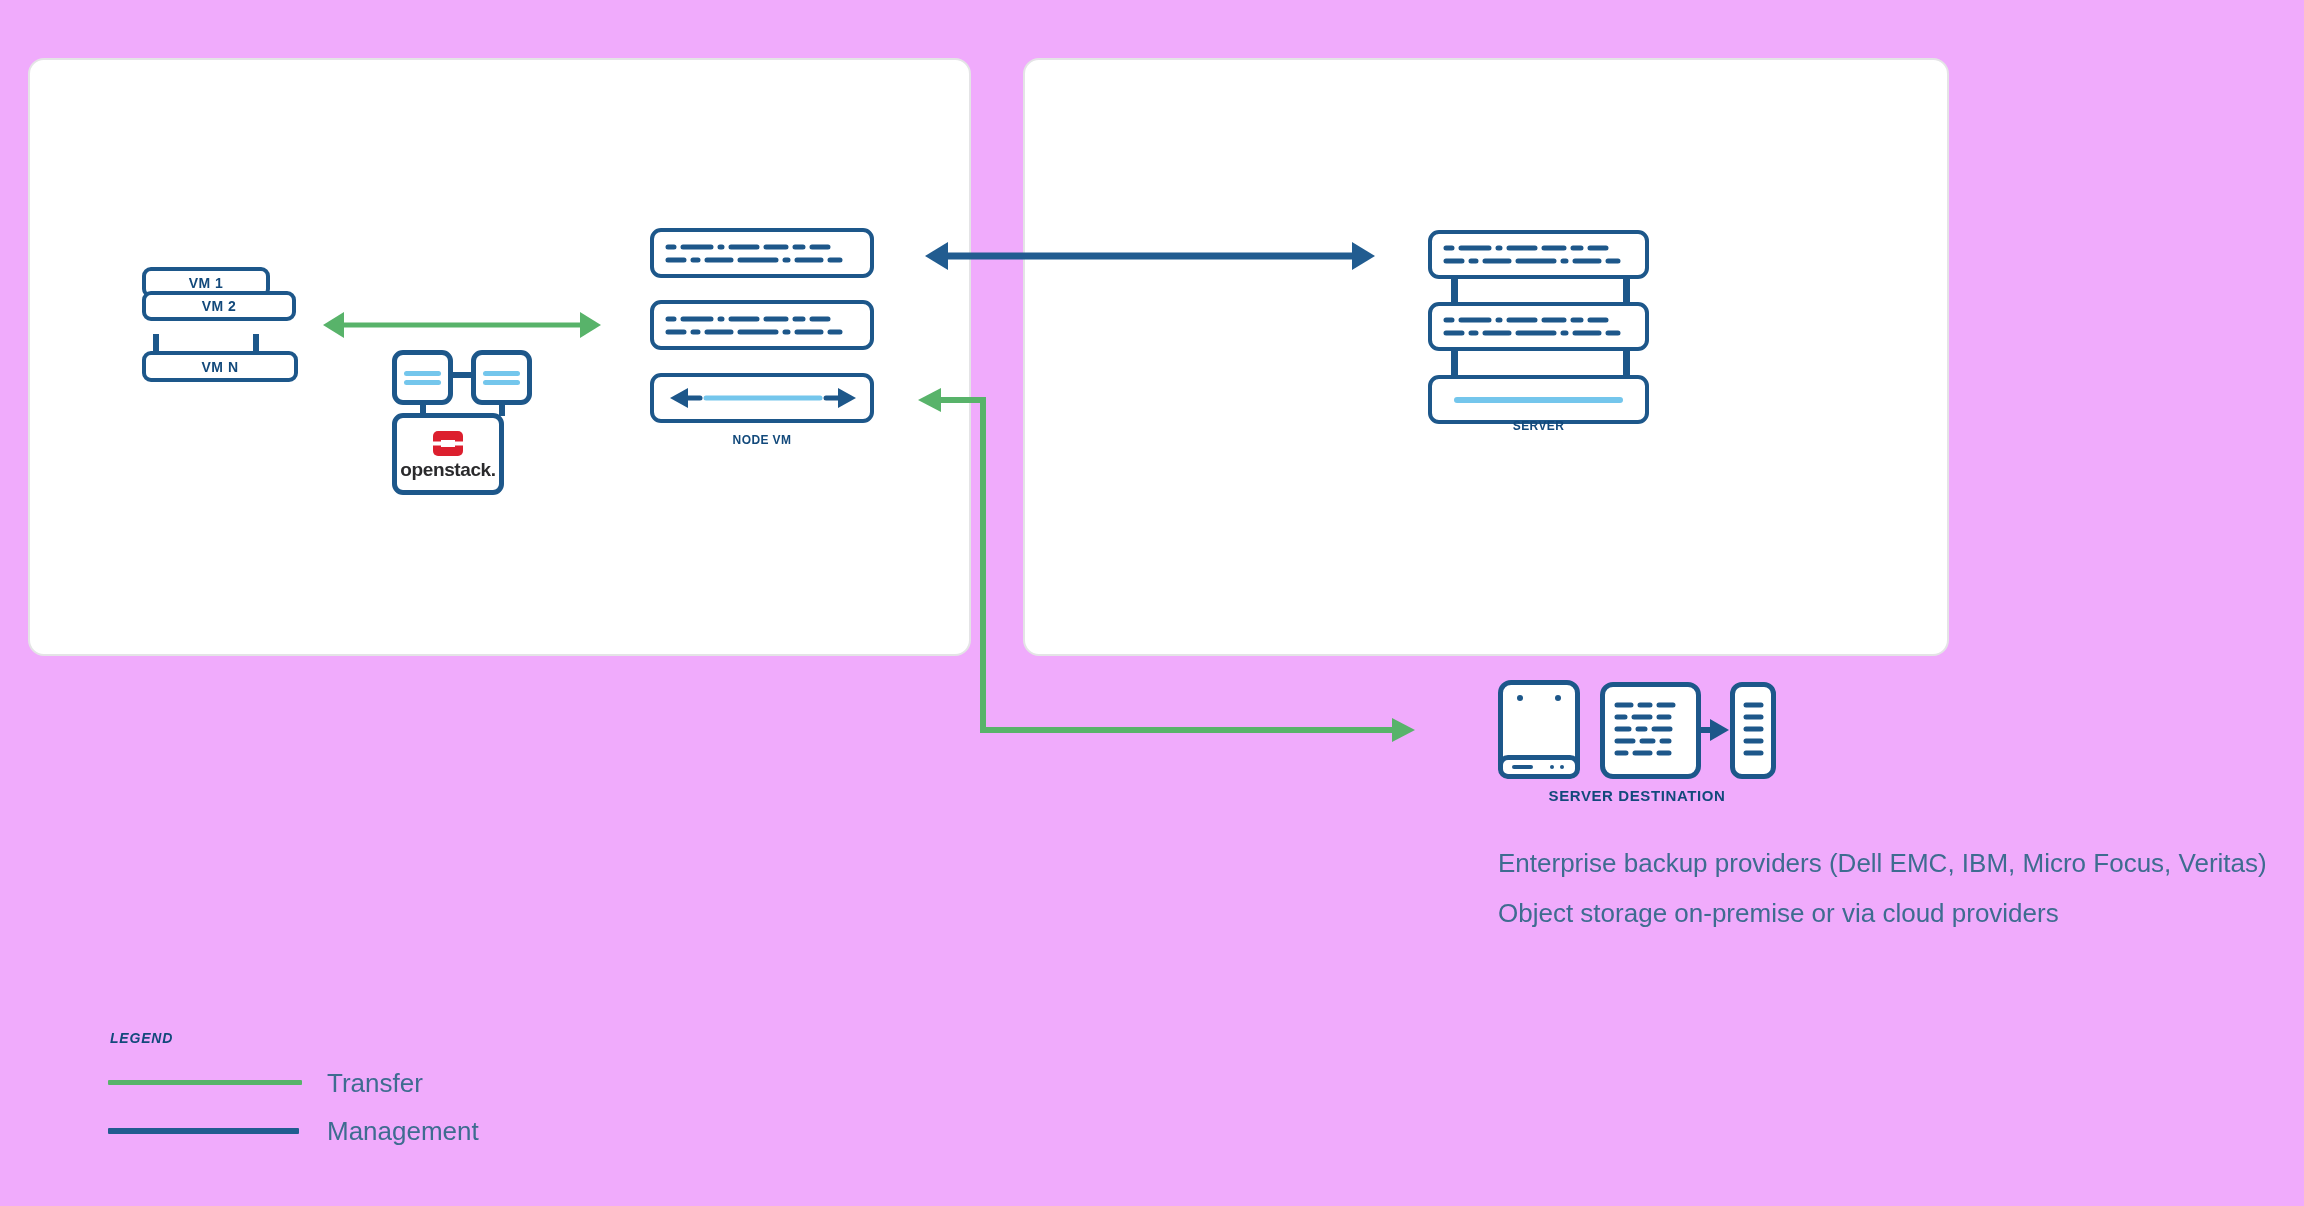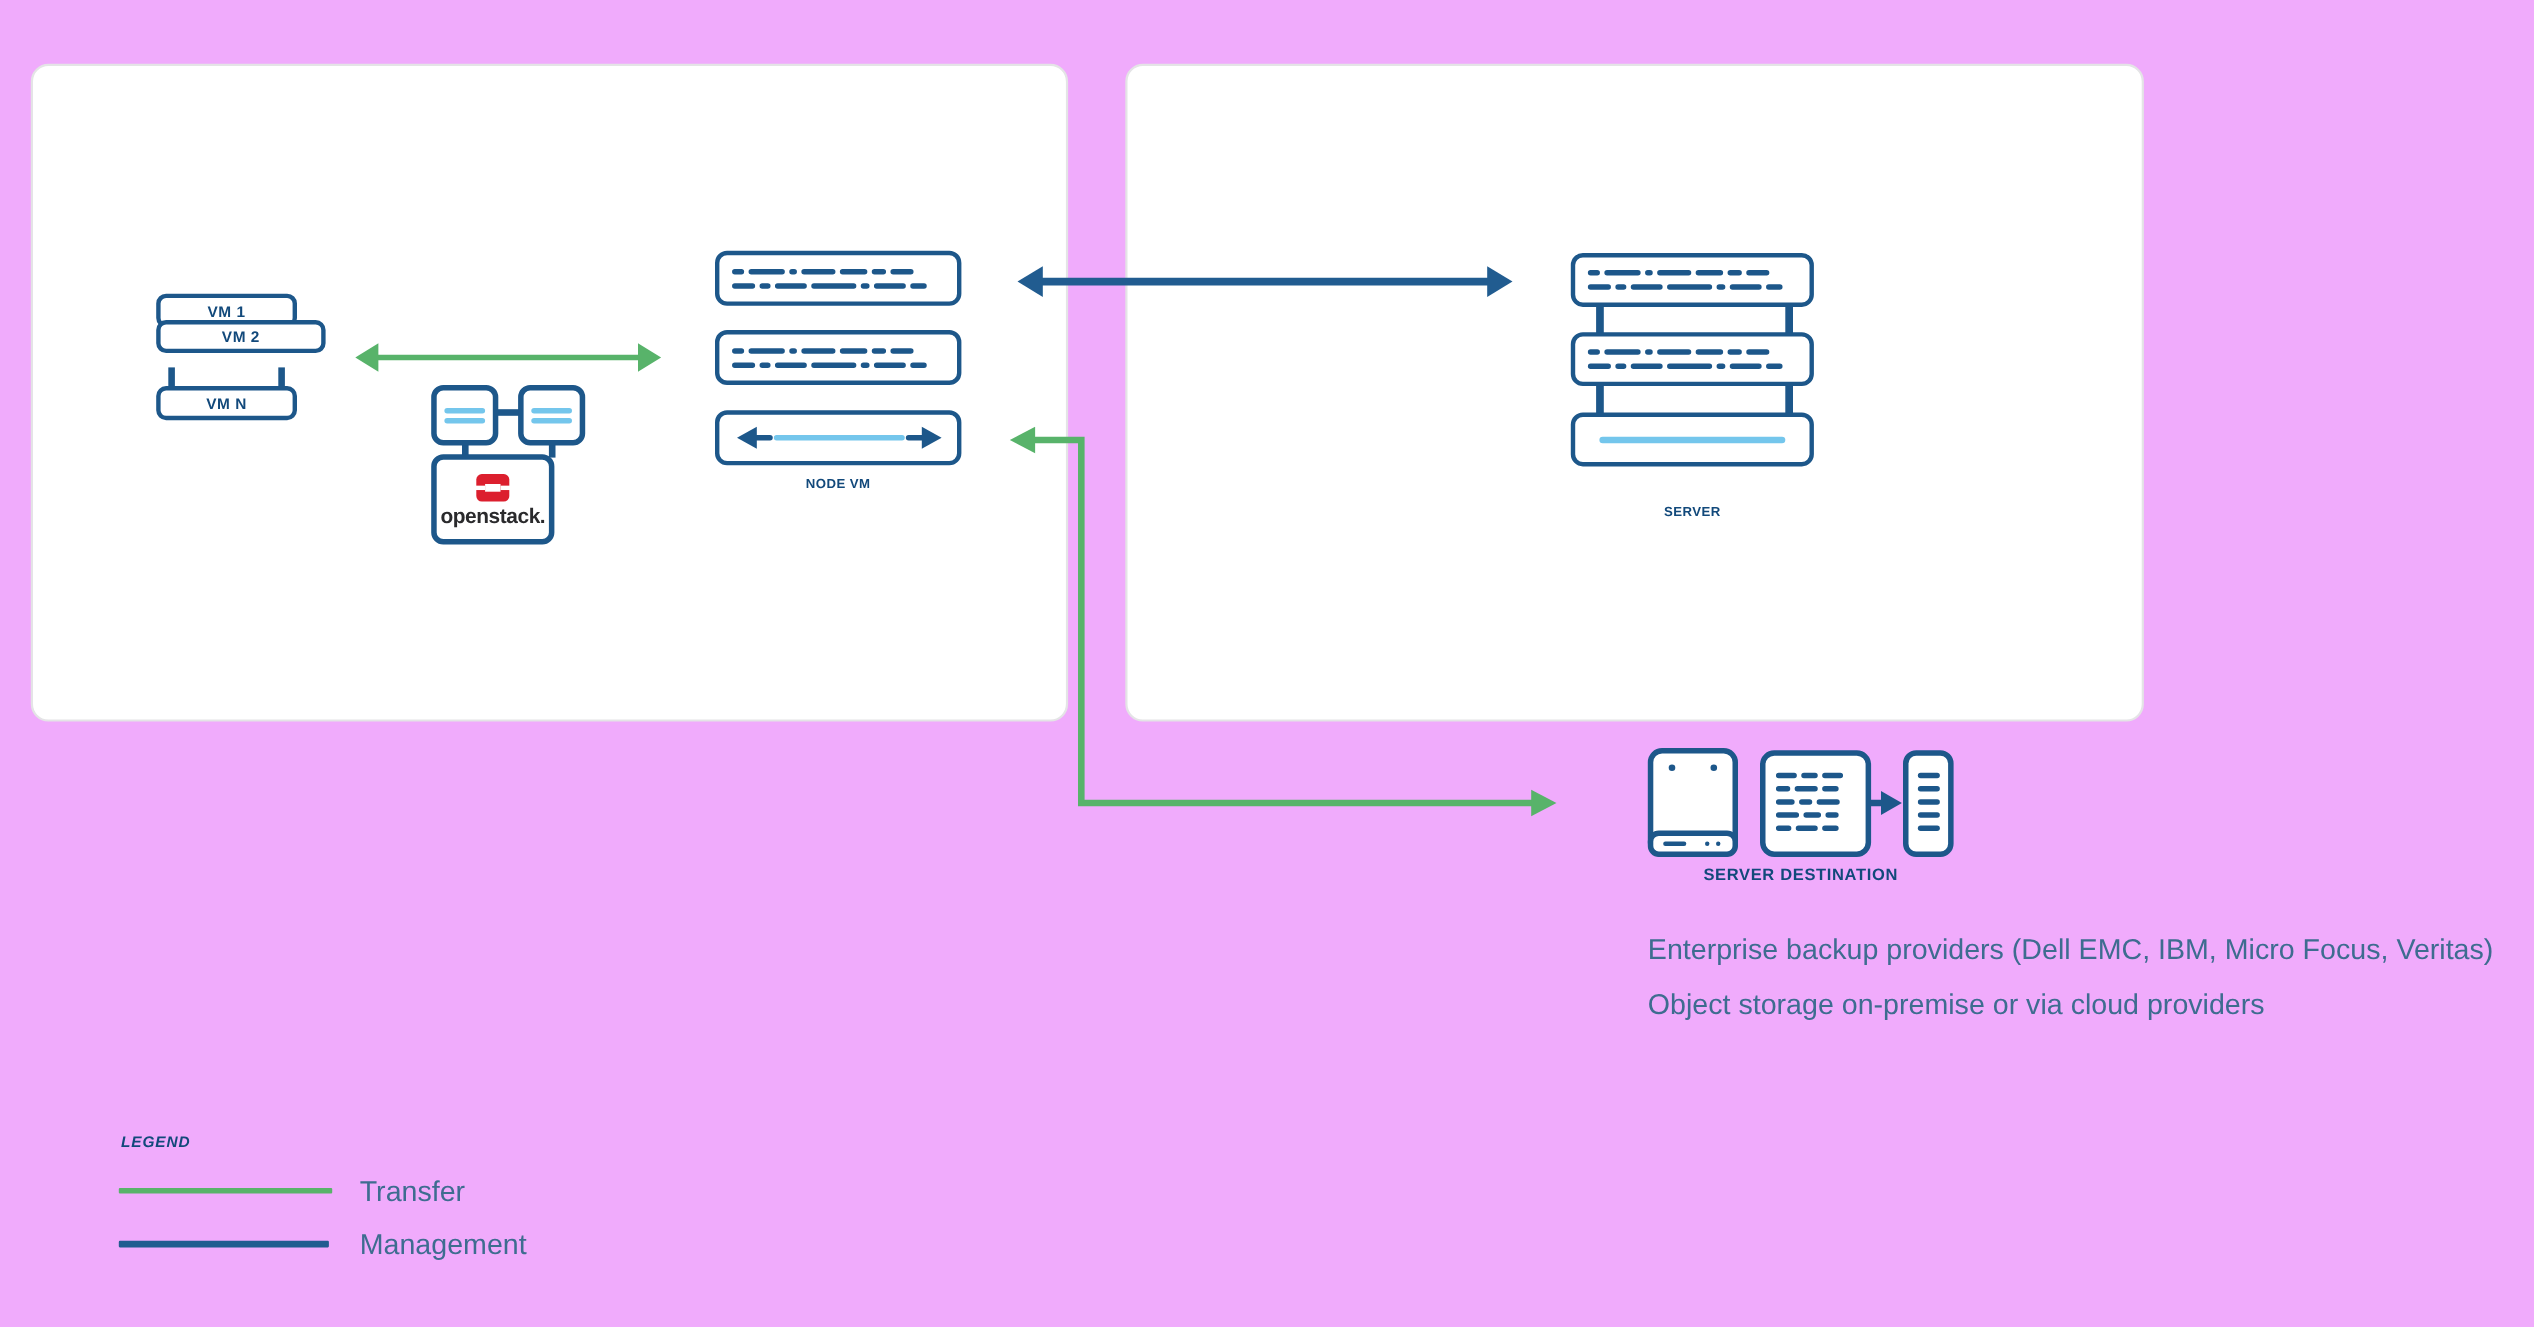--- a/index.html
+++ b/index.html
@@ -52,21 +52,21 @@
     <div class="connector" style="left:153px;top:293px;width:6px;height:22px;"></div>
     <div class="connector" style="left:253px;top:293px;width:6px;height:22px;"></div>
     <div class="connector" style="left:153px;top:334px;width:6px;height:22px;"></div>
     <div class="connector" style="left:253px;top:334px;width:6px;height:22px;"></div>
     <div class="navy-box vm-box" style="left:142px;top:267px;width:128px;height:31px;">
         <span>VM 1</span>
       </div>
     <div class="navy-box vm-box" style="left:142px;top:291px;width:154px;height:30px;">
         <span>VM 2</span>
       </div>
-    <div class="navy-box vm-box" style="left:142px;top:351px;width:128px;height:31px;">
+    <div class="navy-box vm-box" style="left:142px;top:351px;width:156px;height:31px;">
         <span>VM N</span>
       </div>
   </div>
 
   <svg class="abs" style="left:322px;top:311px;" width="280" height="28" viewBox="0 0 280 28">
     <line x1="18" y1="14" x2="262" y2="14" stroke="#58b36a" stroke-width="5"></line>
     <polygon points="22,1 22,27 1,14" fill="#58b36a"></polygon>
     <polygon points="258,1 258,27 279,14" fill="#58b36a"></polygon>
   </svg>
 
@@ -137,21 +137,21 @@
     </div>
     <div class="navy-box" style="left:1428px;top:302px;width:221px;height:49px;border-radius:11px;">
       <svg width="213" height="41" viewBox="0 0 213 41">
         <line x1="14" y1="14" x2="199" y2="14" stroke="#1d578a" stroke-width="5" stroke-linecap="round" stroke-dasharray="6 9 28 9 2 9 26 9 20 9 8 9 16 300"></line>
         <line x1="14" y1="27" x2="199" y2="27" stroke="#1d578a" stroke-width="5" stroke-linecap="round" stroke-dasharray="16 9 5 9 24 9 36 9 3 9 24 9 10 300"></line>
       </svg>
     </div>
     <div class="navy-box" style="left:1428px;top:375px;width:221px;height:49px;border-radius:11px;">
       <div class="lblue-bar" style="position:absolute;left:22px;right:22px;top:18px;height:6px;"></div>
     </div>
-    <div class="caption" style="left:1428px;top:458px;width:221px;">SERVER</div>
+    <div class="caption" style="left:1428px;top:419px;width:221px;">SERVER</div>
   </div>
 
   <svg class="abs" style="left:915px;top:386px;" width="505" height="360" viewBox="0 0 505 360">
     <path d="M24 14 H68 V344 H479" fill="none" stroke="#58b36a" stroke-width="6"></path>
     <polygon points="26,2 26,26 3,14" fill="#58b36a"></polygon>
     <polygon points="477,332 477,356 500,344" fill="#58b36a"></polygon>
   </svg>
 
   <div class="abs" style="left:0;top:0;">
 

